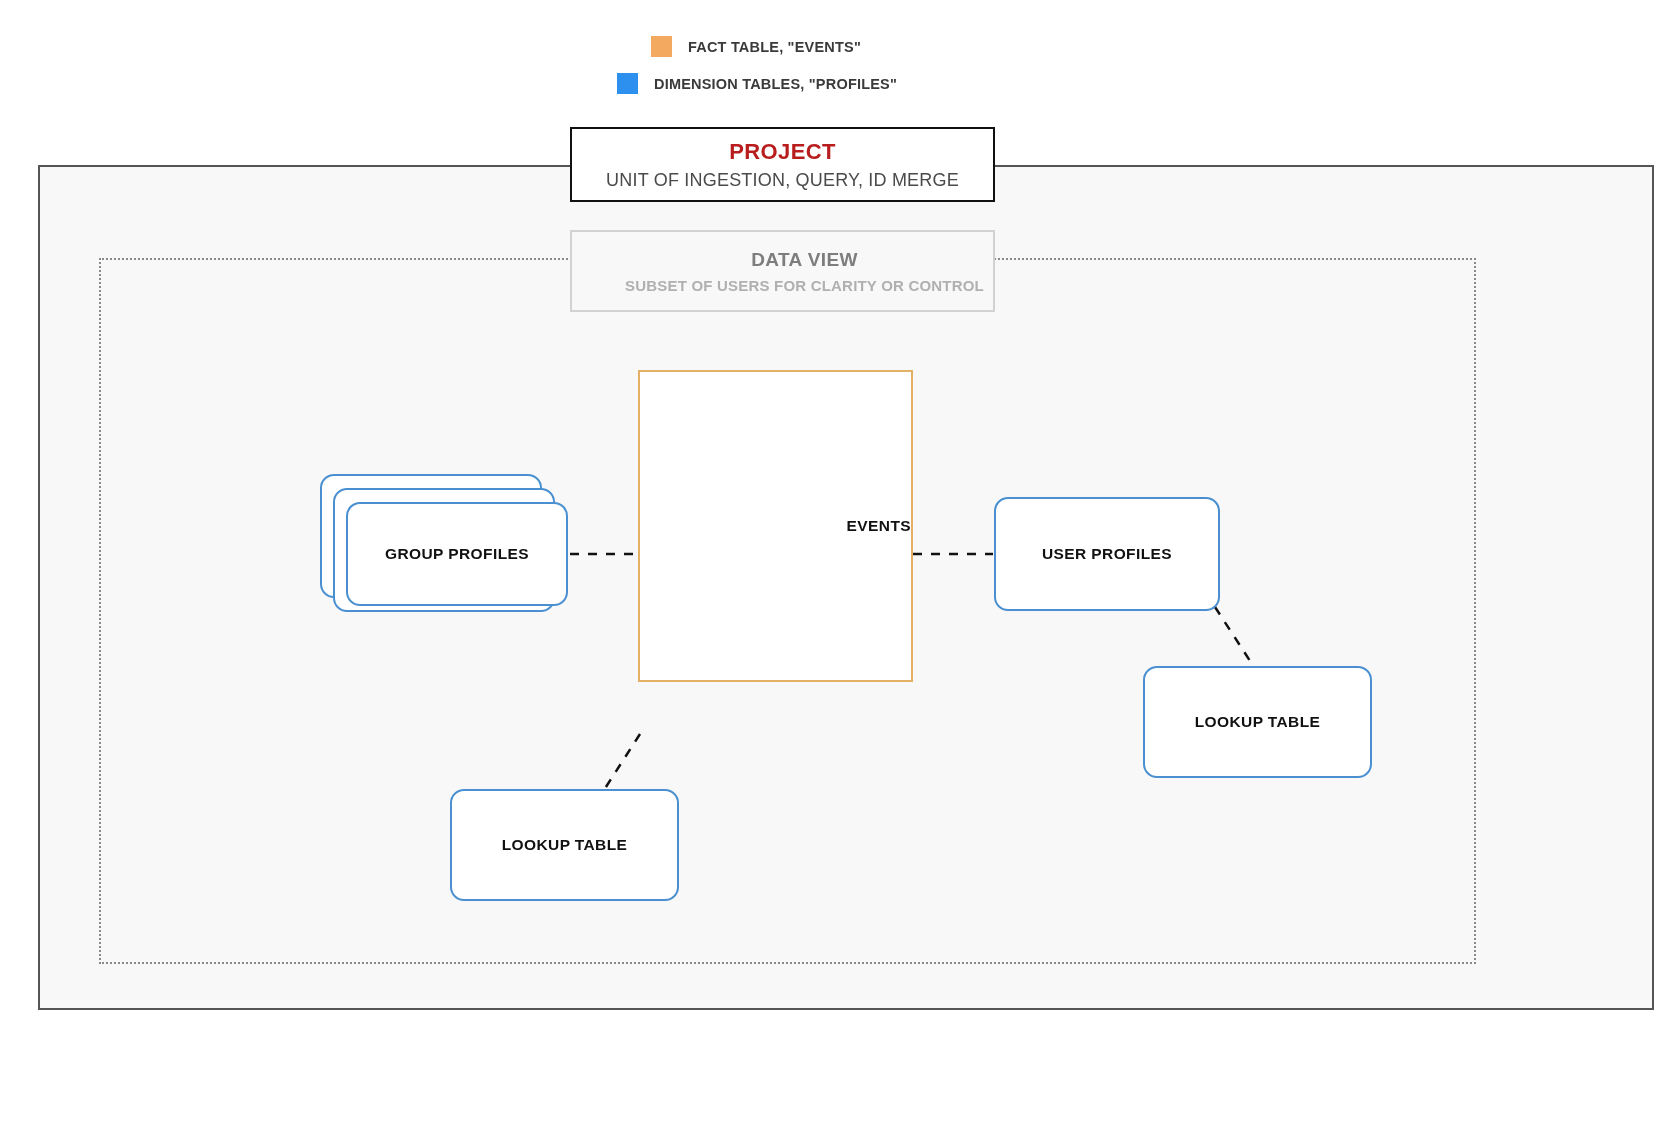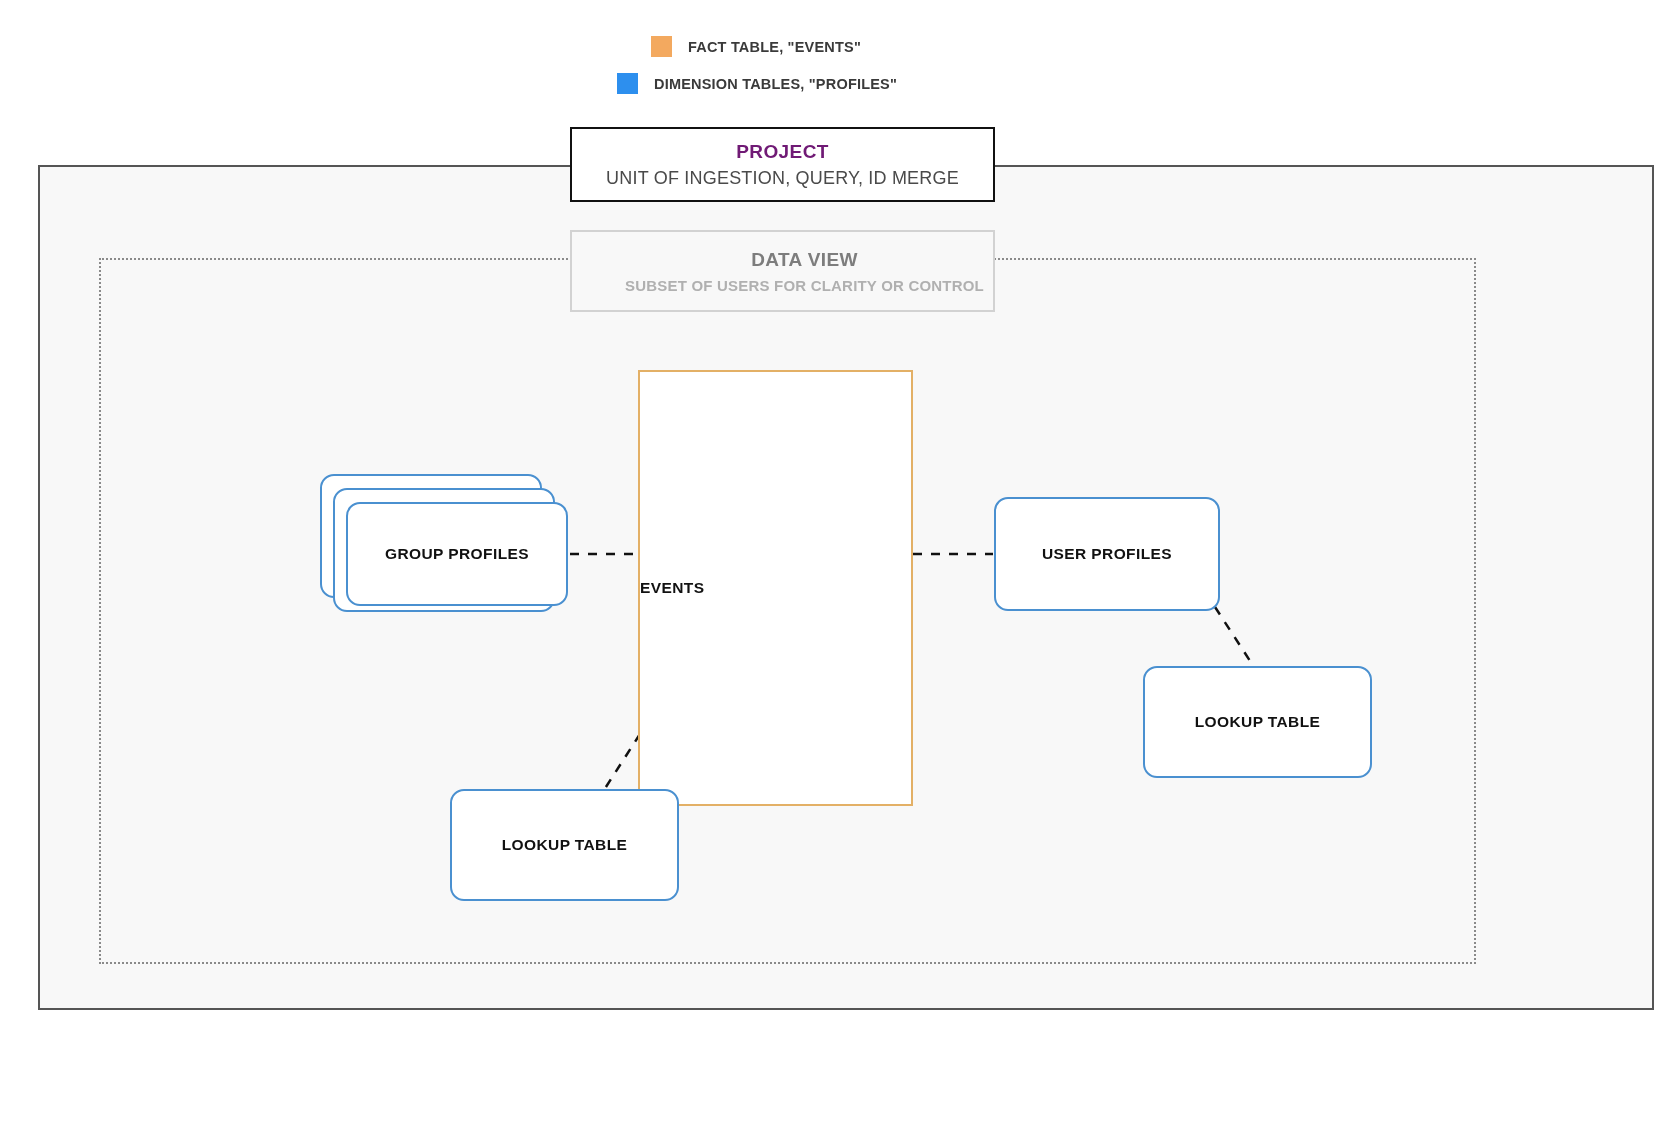--- a/index.html
+++ b/index.html
@@ -86,23 +86,23 @@
     background: #ffffff;
     border: 2px solid #111111;
     display: flex;
     flex-direction: column;
     align-items: center;
     justify-content: center;
     gap: 5px;
     z-index: 6;
   }
   .project-title {
-    font-size: 19px;
-    font-weight: bold;
-    color: #701a75;
+    font-size: 22px;
+    font-weight: bold;
+    color: #b91c1c;
     letter-spacing: 0.4px;
   }
   .project-sub {
     font-size: 18px;
     font-weight: normal;
     color: #4a4a4a;
     letter-spacing: 0.2px;
   }
 
   
@@ -134,26 +134,26 @@
     color: #b0b0b0;
     letter-spacing: 0.2px;
   }
 
   
   .events-box {
     position: absolute;
     left: 638px;
     top: 370px;
     width: 275px;
-    height: 436px;
+    height: 312px;
     background: #ffffff;
     border: 2px solid #E3B066;
     display: flex;
     align-items: center;
-    justify-content: flex-start;
+    justify-content: flex-end;
     z-index: 4;
   }
   .events-label {
     font-size: 15.5px;
     font-weight: bold;
     color: #111111;
     letter-spacing: 0.4px;
   }
 
   

